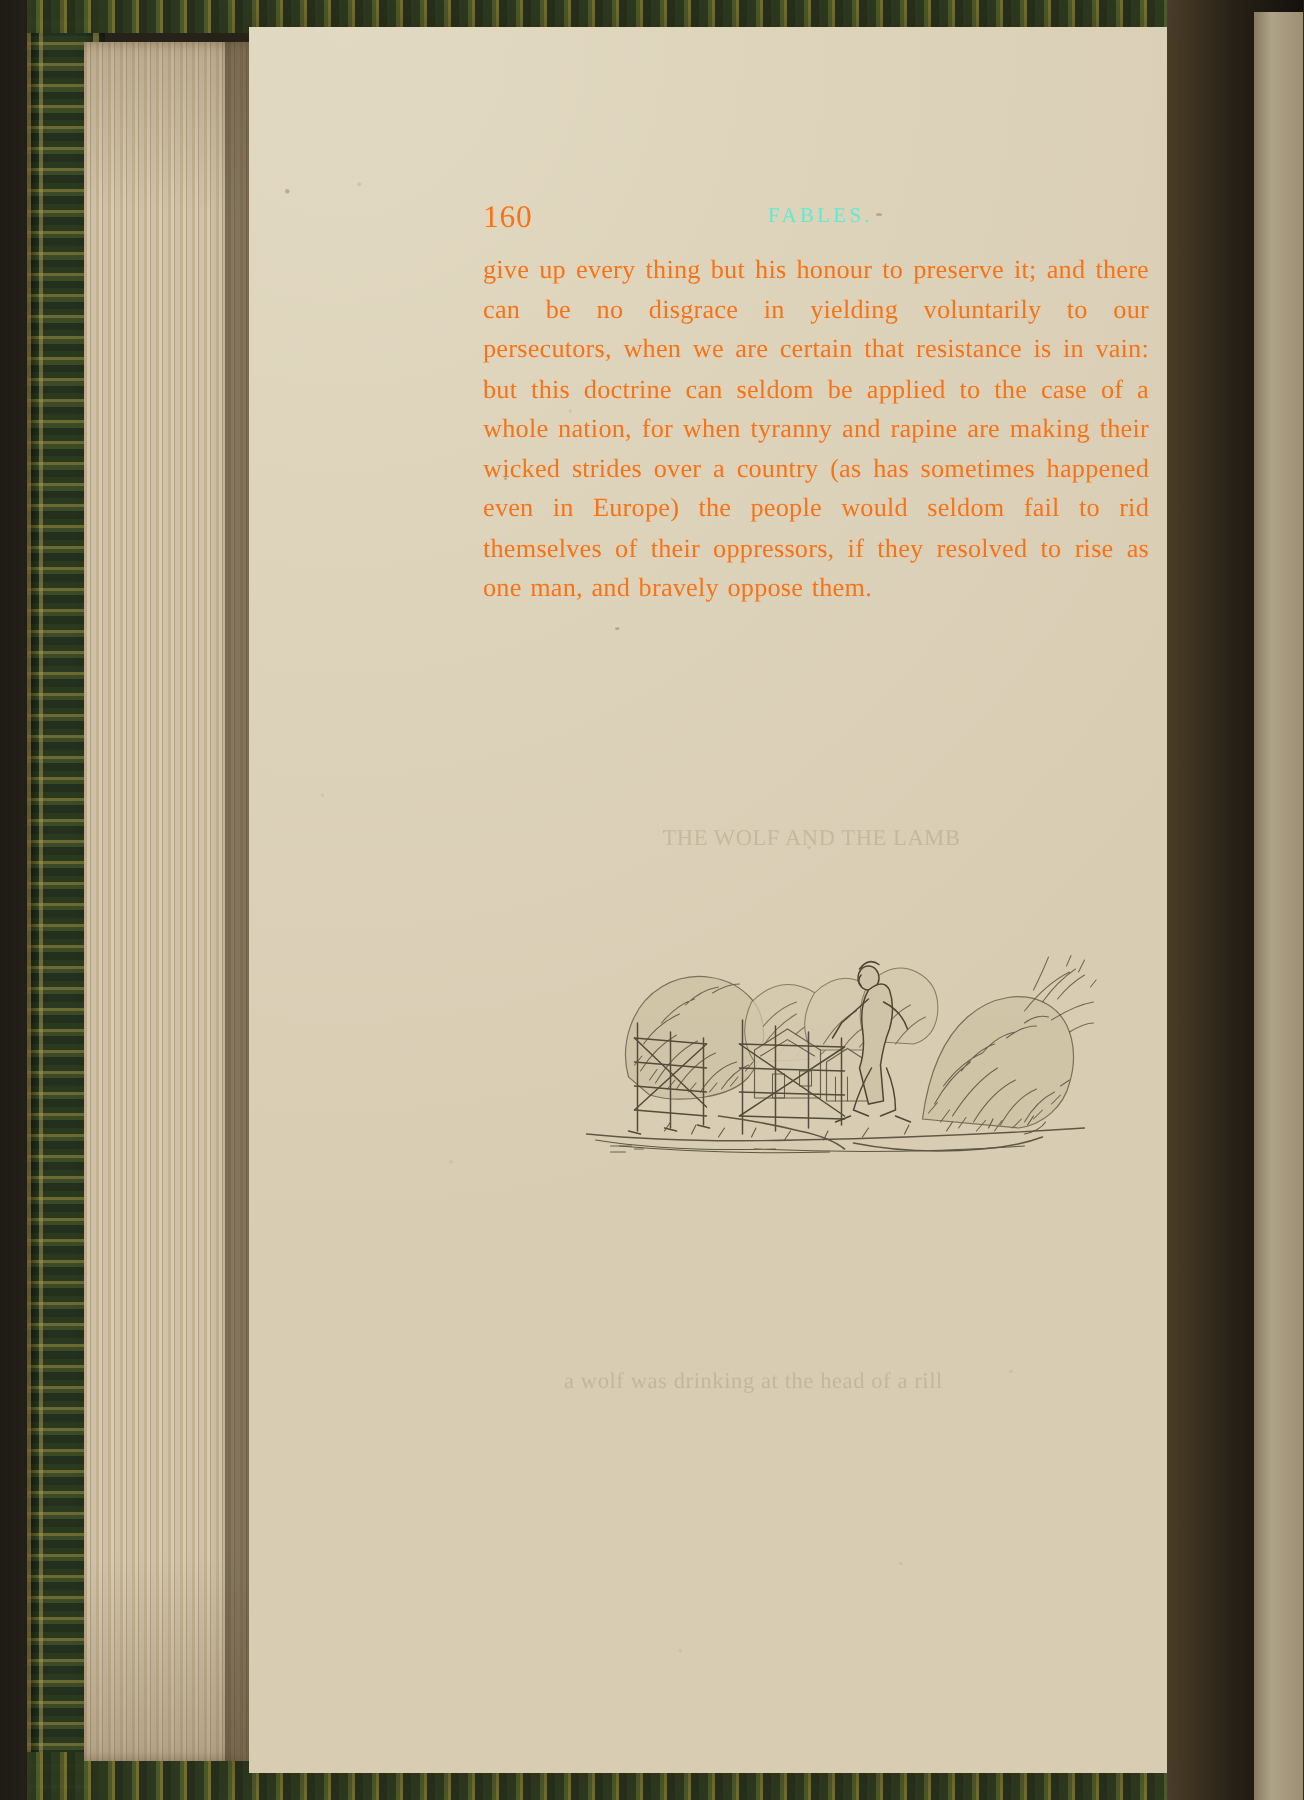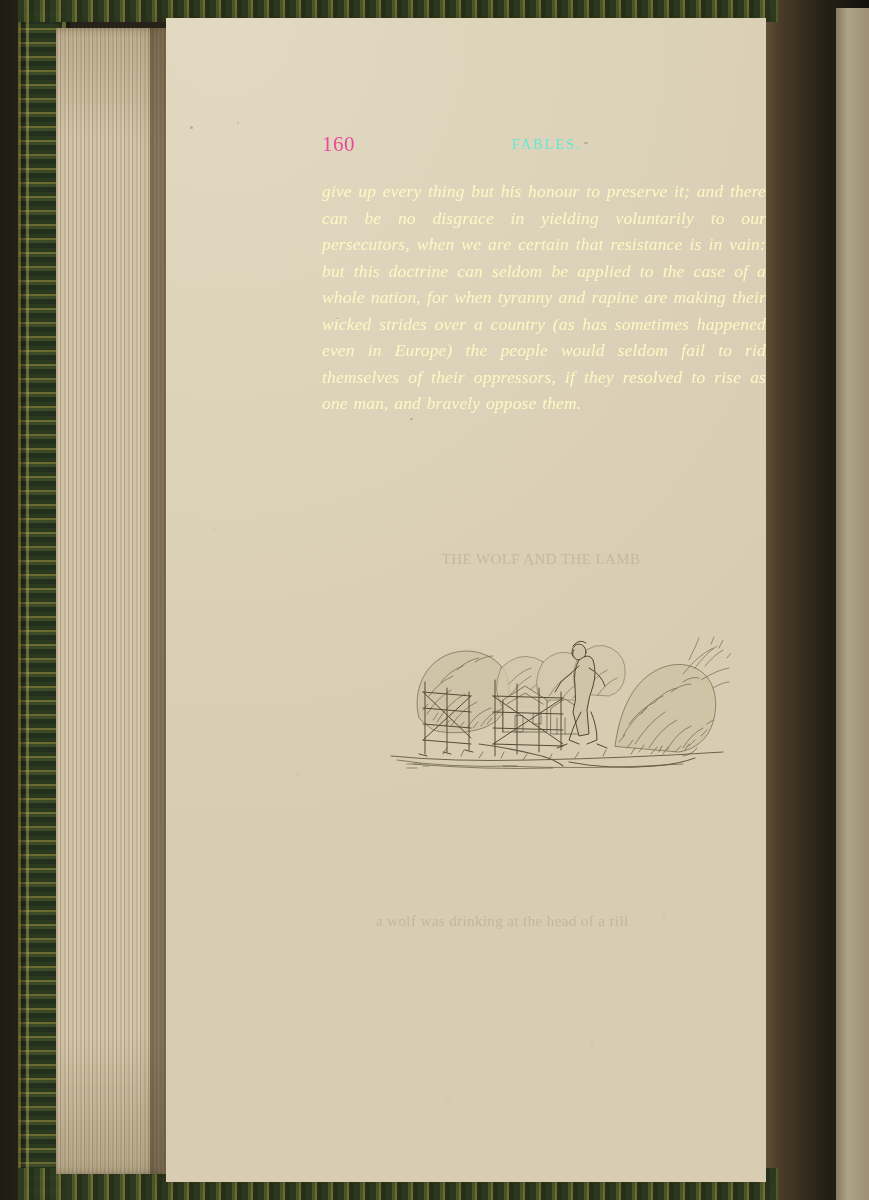--- a/index.html
+++ b/index.html
@@ -137,20 +137,21 @@
   
   .leaf {
     position: absolute;
     top: 18px;
     left: 166px;
     width: 600px;
     height: 1164px;
     background:
       radial-gradient(120% 70% at 10% 0%, #e2d9c2 0%, #ded4bc 40%, #d8cdb3 100%);
     box-shadow: -10px 0 16px rgba(50,38,20,.35);
+    padding-left: 12px;
   }
   .leaf-speckle {
     position: absolute;
     inset: 0;
     background-image:
       radial-gradient(circle at 12% 9%, rgba(120,100,65,.16) 0 1px, rgba(0,0,0,0) 1.4px),
       radial-gradient(circle at 35% 22%, rgba(120,100,65,.12) 0 1px, rgba(0,0,0,0) 1.4px),
       radial-gradient(circle at 61% 47%, rgba(120,100,65,.14) 0 1px, rgba(0,0,0,0) 1.4px),
       radial-gradient(circle at 83% 77%, rgba(120,100,65,.12) 0 1px, rgba(0,0,0,0) 1.4px),
       radial-gradient(circle at 22% 65%, rgba(120,100,65,.10) 0 1px, rgba(0,0,0,0) 1.4px),
@@ -185,41 +186,40 @@
     position: relative;
     height: 30px;
     color: #4a4434;
     font-size: 20px;
   }
   .folio {
     position: absolute;
     left: 0;
     top: 0;
     font-size: 21px;
-    color: #ec4899;
+    color: #f97316;
     letter-spacing: .5px;
   }
   .running-head {
     position: absolute;
     left: 190px;
     top: 5px;
     font-size: 14px;
     letter-spacing: 2.2px;
     color: #5eead4;
   }
   .body-text {
-    margin-top: 16px;
+    margin-top: 4px;
     width: 444px;
     text-align: justify;
     font-size: 17.5px;
     line-height: 26.5px;
-    color: #fef9c3;
+    color: #f97316;
     letter-spacing: .15px;
     word-spacing: 1.2px;
-    font-style: italic;
   }
   .body-text:last-child { text-align: justify; }
 
   
   .vignette {
     position: absolute;
     left: 383px;
     top: 596px;
     width: 348px;
     height: 178px;

